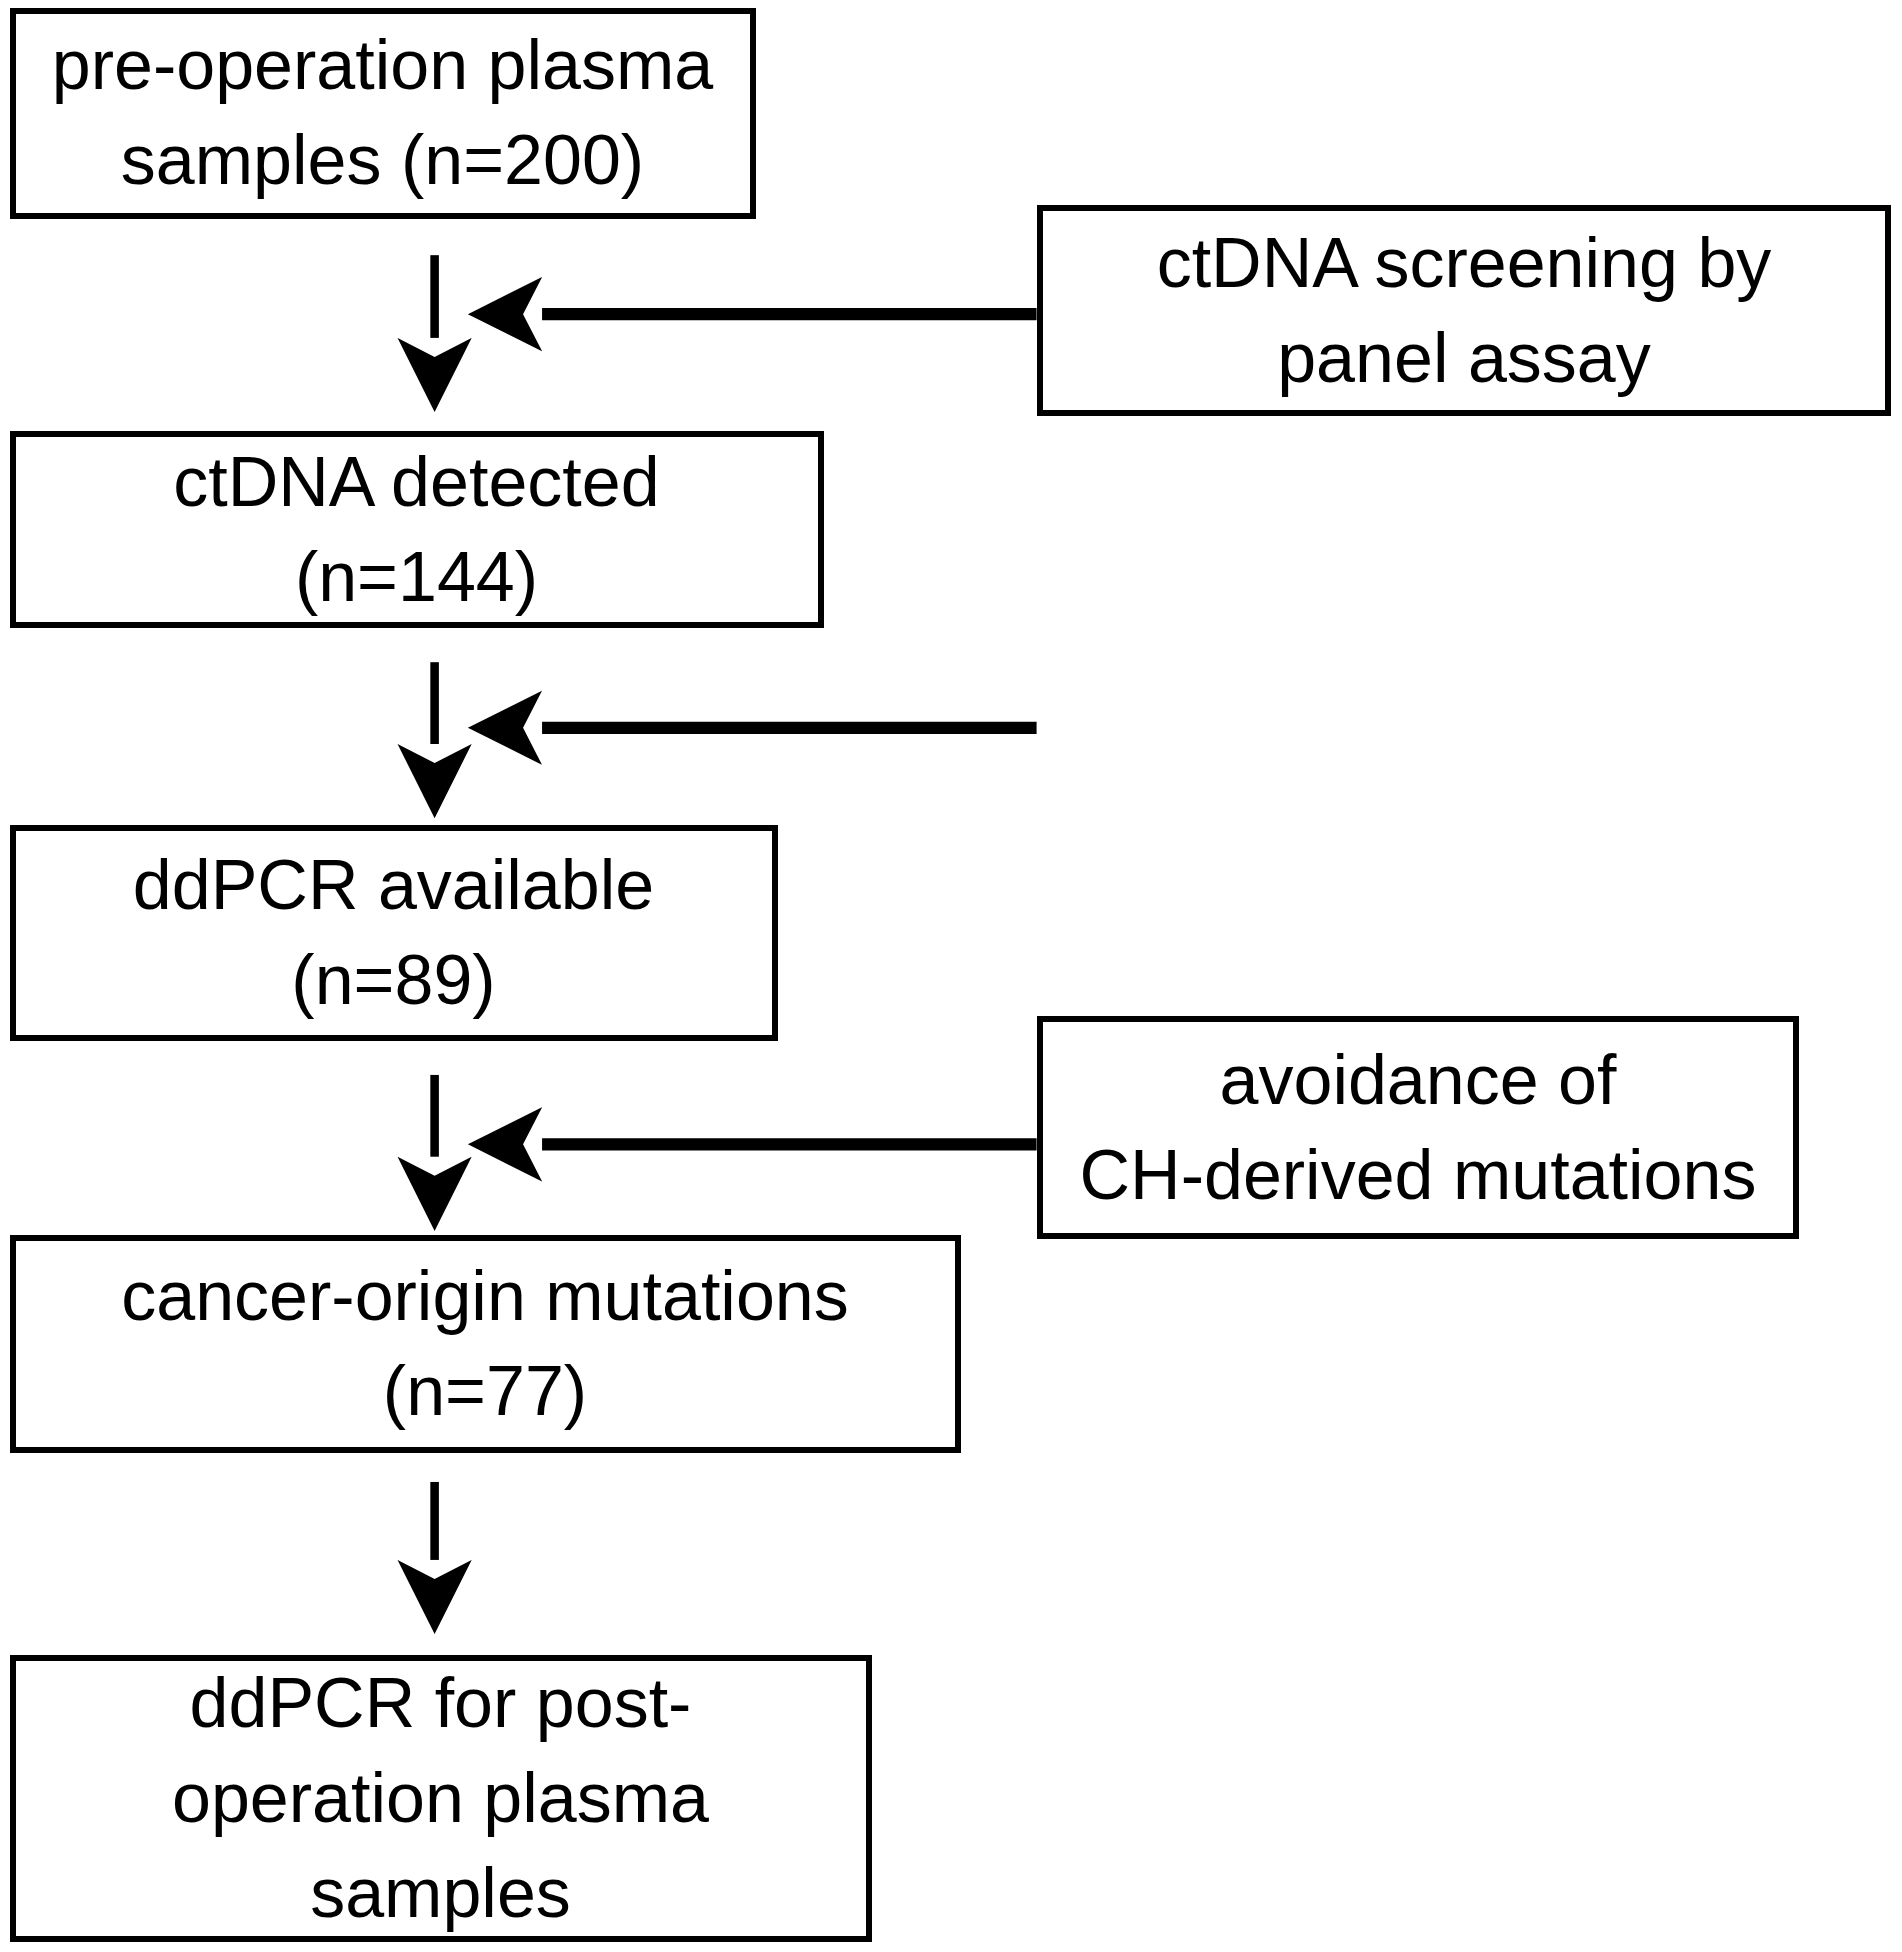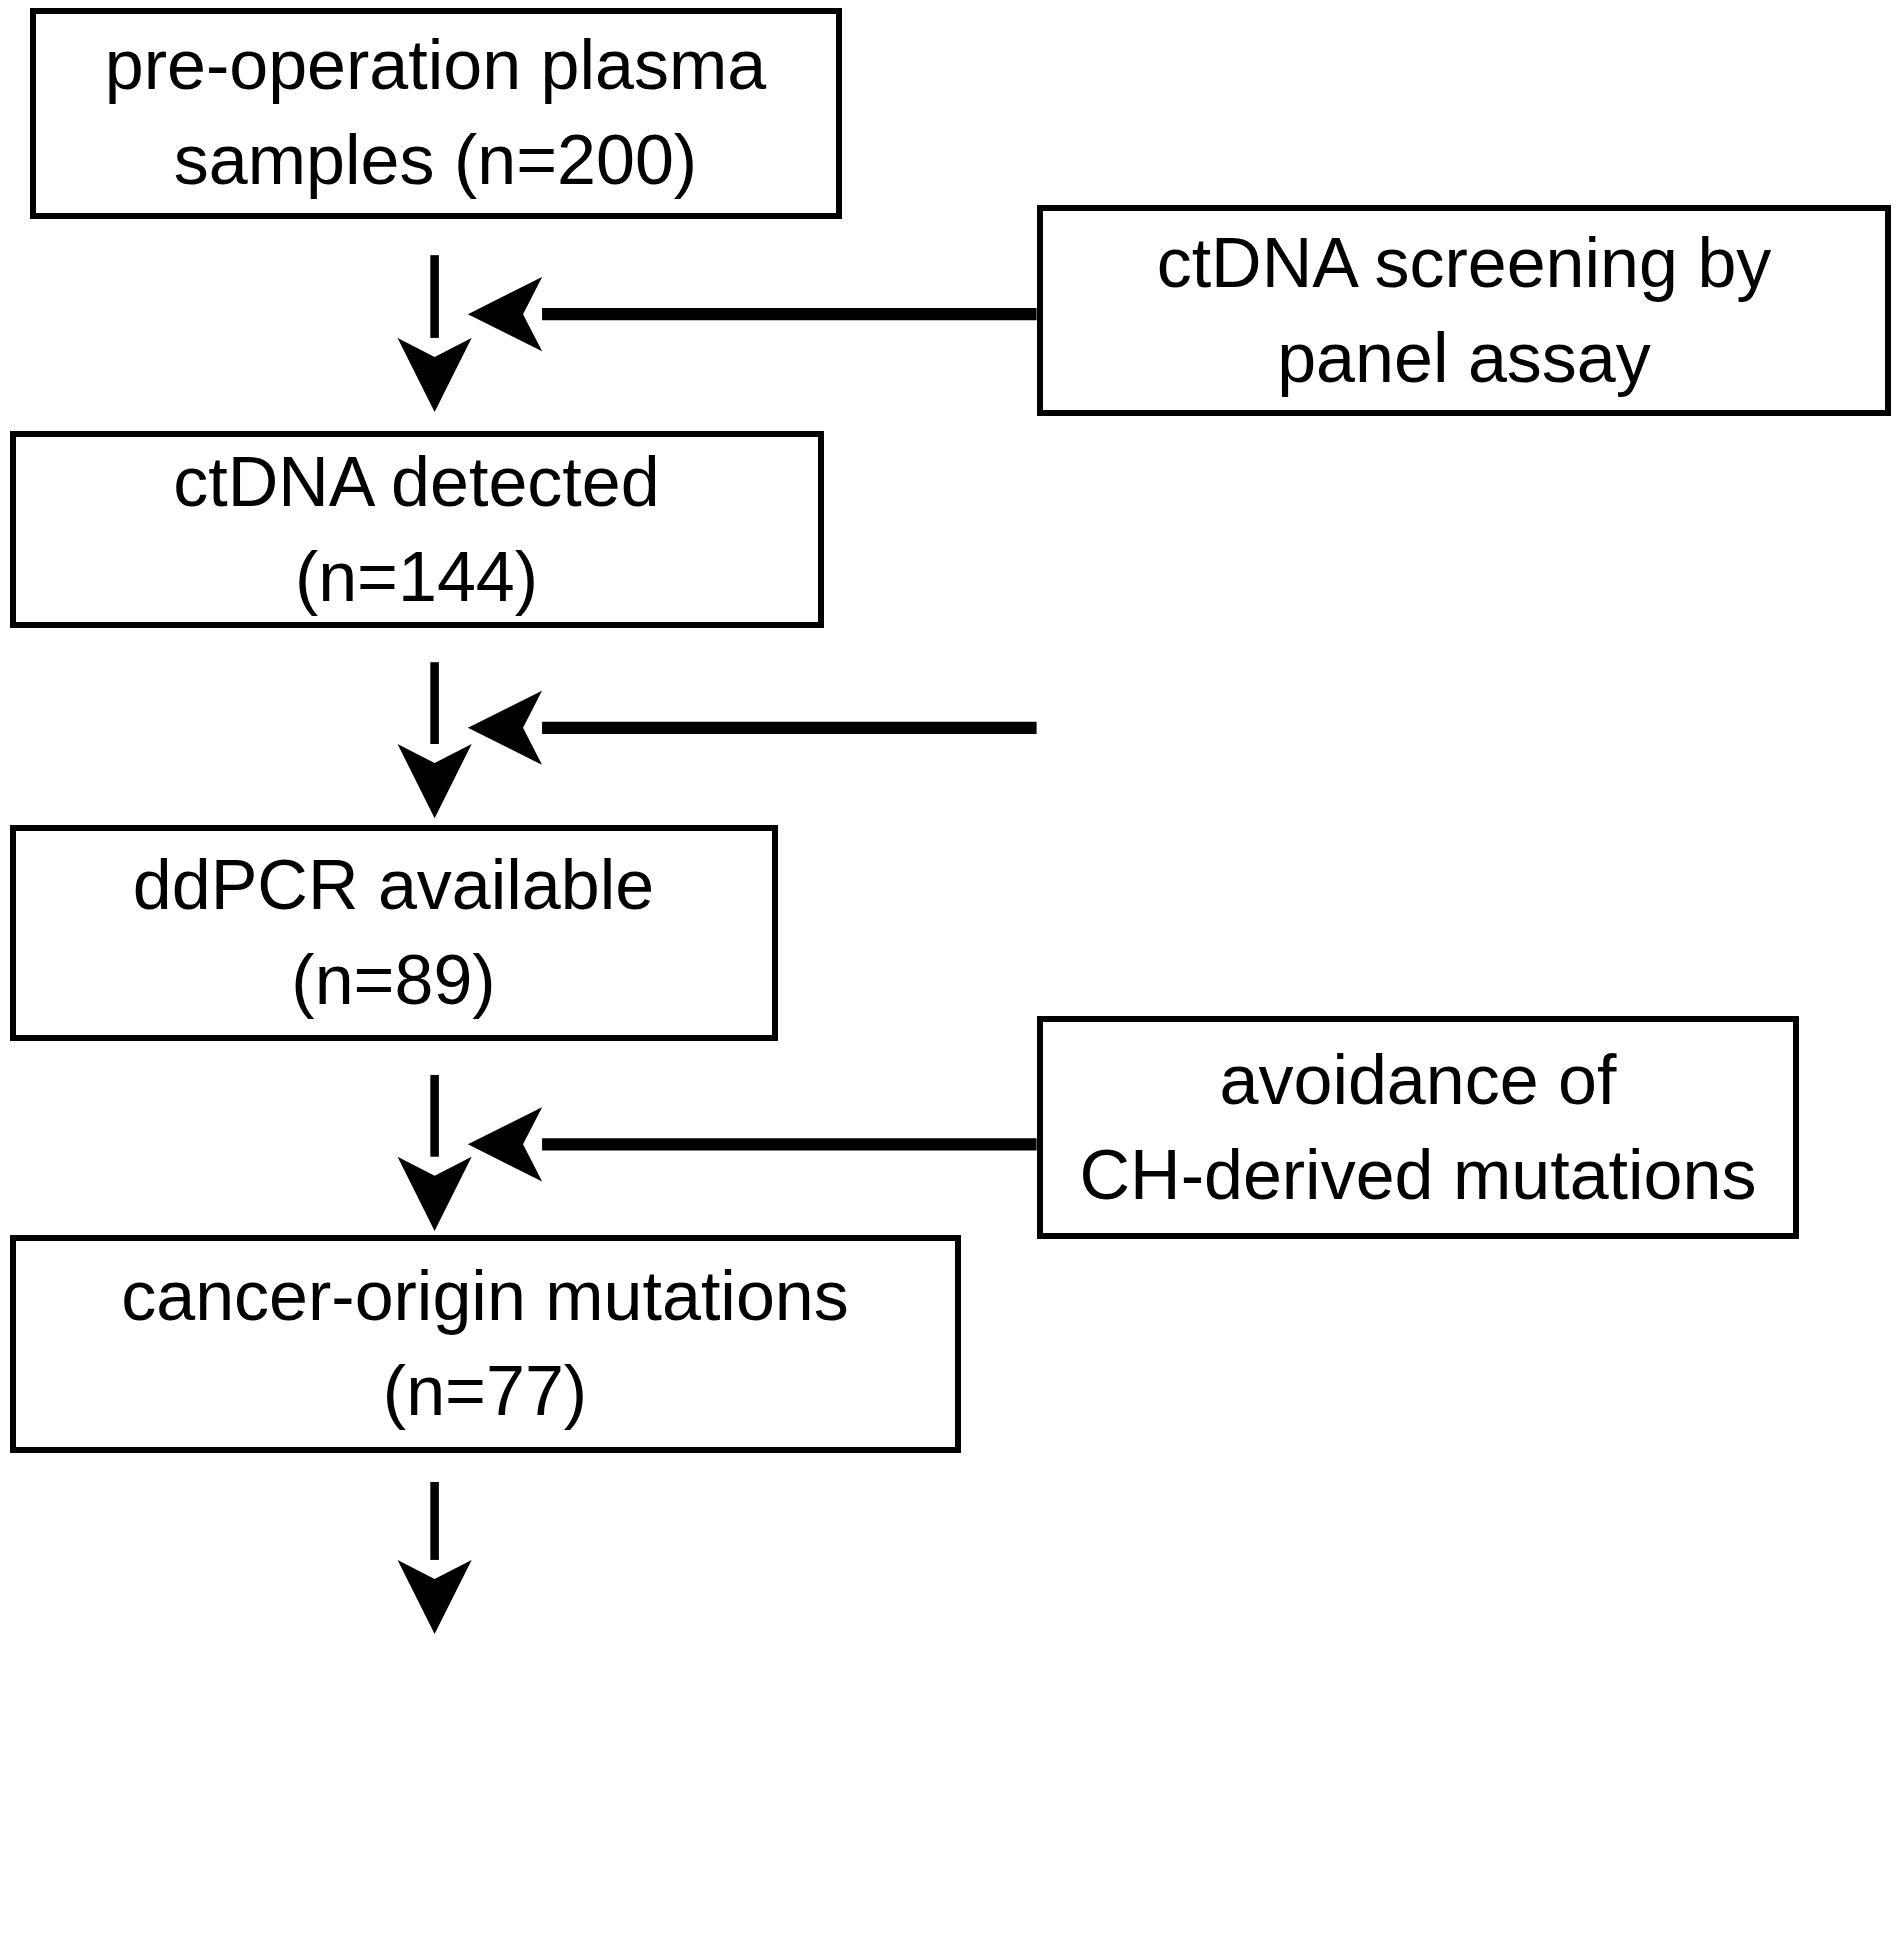--- a/index.html
+++ b/index.html
@@ -39,21 +39,21 @@
   }
   .box .label {
     display: block;
     white-space: pre-line;
     font-size: 70px;
     line-height: 95px;
     color: #000000;
     letter-spacing: 0px;
   }
   
-  .b-pre    { left: 9.5px;   top: 7.6px;    width: 812px; height: 211px; margin-left: 20px; }
+  .b-pre    { left: 9.5px;   top: 7.6px;    width: 746px; height: 211px; }
   .b-det    { left: 9.5px;   top: 431px;  width: 814px; height: 197px; }
   .b-avail  { left: 9.5px;   top: 825px;  width: 768px; height: 216px; }
   .b-cancer { left: 9.5px;   top: 1235px; width: 951px; height: 218px; }
   .b-post   { left: 9.5px;   top: 1655px; width: 862px; height: 287px; }
   
   .b-panel  { left: 1037px; top: 205px;  width: 854px; height: 211px; }
   .b-probes { left: 1037px; top: 662px;  width: 854px; height: 126px; }
   .b-ch     { left: 1037px; top: 1016px; width: 762px; height: 223px; }
 </style>
 </head>
@@ -87,20 +87,25 @@
 (n=144)</span>
   </div>
   <div class="box b-avail">
     <span class="label">ddPCR available
 (n=89)</span>
   </div>
   <div class="box b-cancer">
     <span class="label">cancer-origin mutations
 (n=77)</span>
   </div>
+  <div class="box b-post">
+    <span class="label">ddPCR for post-
+operation plasma
+samples</span>
+  </div>
 
   <div class="box b-panel">
     <span class="label">ctDNA screening by
 panel assay</span>
   </div>
   <div class="box b-ch">
     <span class="label">avoidance of
 CH-derived mutations</span>
   </div>
 

